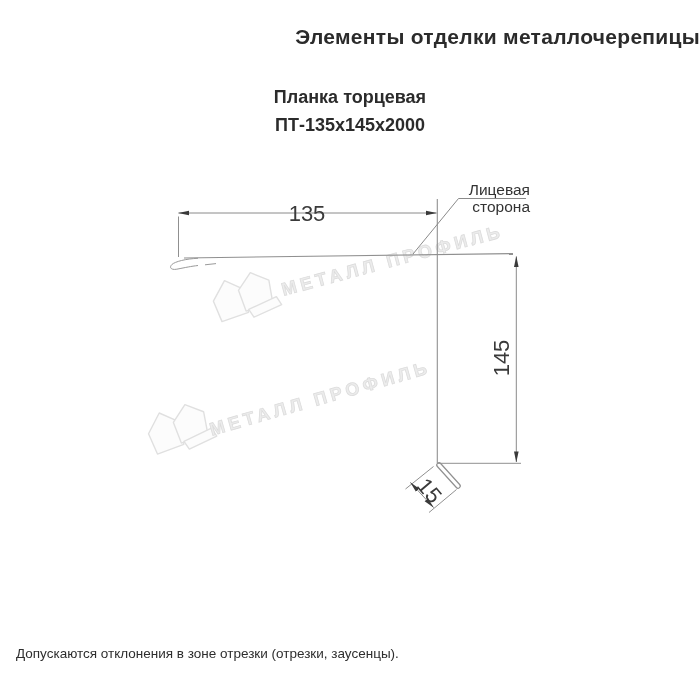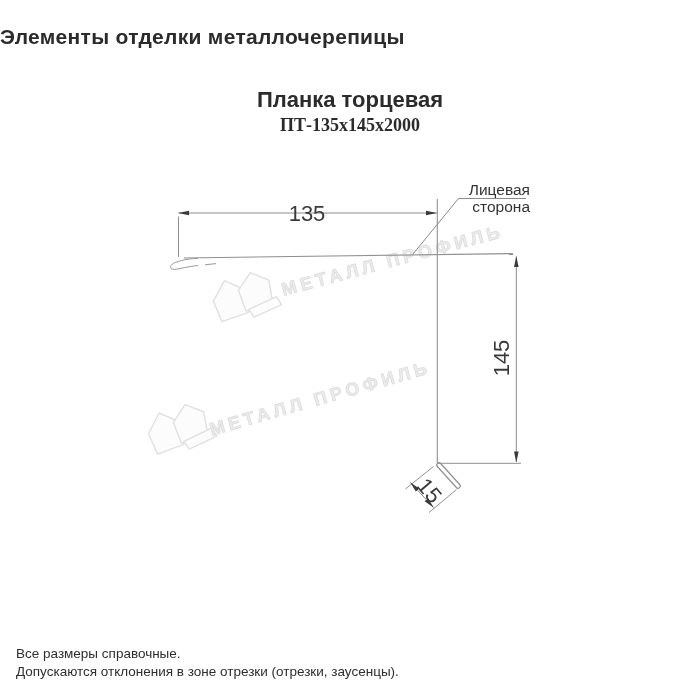--- a/index.html
+++ b/index.html
@@ -3,30 +3,30 @@
 <meta charset="utf-8">
 <style>
   html,body{margin:0;padding:0;}
   body{
     width:700px;height:700px;position:relative;background:#ffffff;overflow:hidden;
     font-family:"Liberation Sans", sans-serif;
   }
   .abs{position:absolute;}
   
   .page-title{
-    left:0;right:0;top:25px;text-align:left;
+    left:0;right:0;top:25px;text-align:right;
     font-size:21px;font-weight:bold;color:#2b2b2b;letter-spacing:.3px;
   }
   .product-name{
     left:0;right:0;top:87px;text-align:center;
-    font-size:22px;font-weight:bold;color:#2b2b2b;
+    font-size:18px;font-weight:bold;color:#2b2b2b;
   }
   .product-model{
     left:0;right:0;top:115px;text-align:center;
-    font-size:18px;font-weight:bold;color:#2b2b2b;font-family:Liberation Serif, serif;
+    font-size:18px;font-weight:bold;color:#2b2b2b;
   }
   
   .wm-text{
     font-weight:bold;font-size:18px;letter-spacing:4px;white-space:nowrap;
     color:#ececec;-webkit-text-stroke:0.8px #dcdcdc;
     transform-origin:left center;line-height:18px;
   }
   .wm1-text{left:282px;top:281px;transform:rotate(-15deg);}
   .wm2-text{left:210px;top:421px;transform:rotate(-16deg);}
   .wm-logo{transform-origin:center center;}
@@ -106,15 +106,14 @@
 <div class="abs dim-label dim-135">135</div>
 <div class="abs dim-label dim-145">145</div>
 <div class="abs dim-label dim-15">15</div>
 
 <div class="abs face-label">
   <div>Лицевая</div>
   <div>сторона</div>
 </div>
 
 <div class="abs footer">
-  <div>Все размеры справочные.</div>
   <div>Допускаются отклонения в зоне отрезки (отрезки, заусенцы).</div>
 </div>
 
 </body></html>

